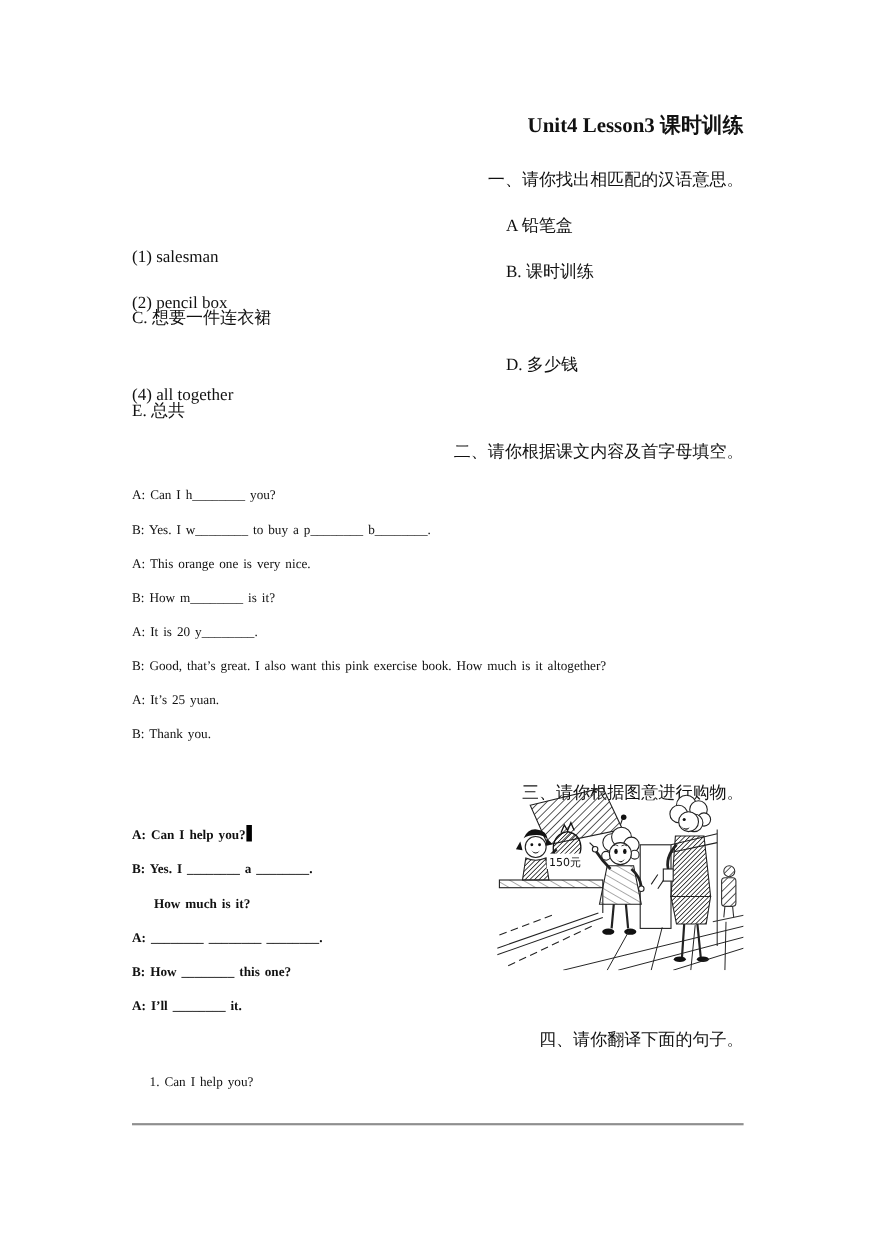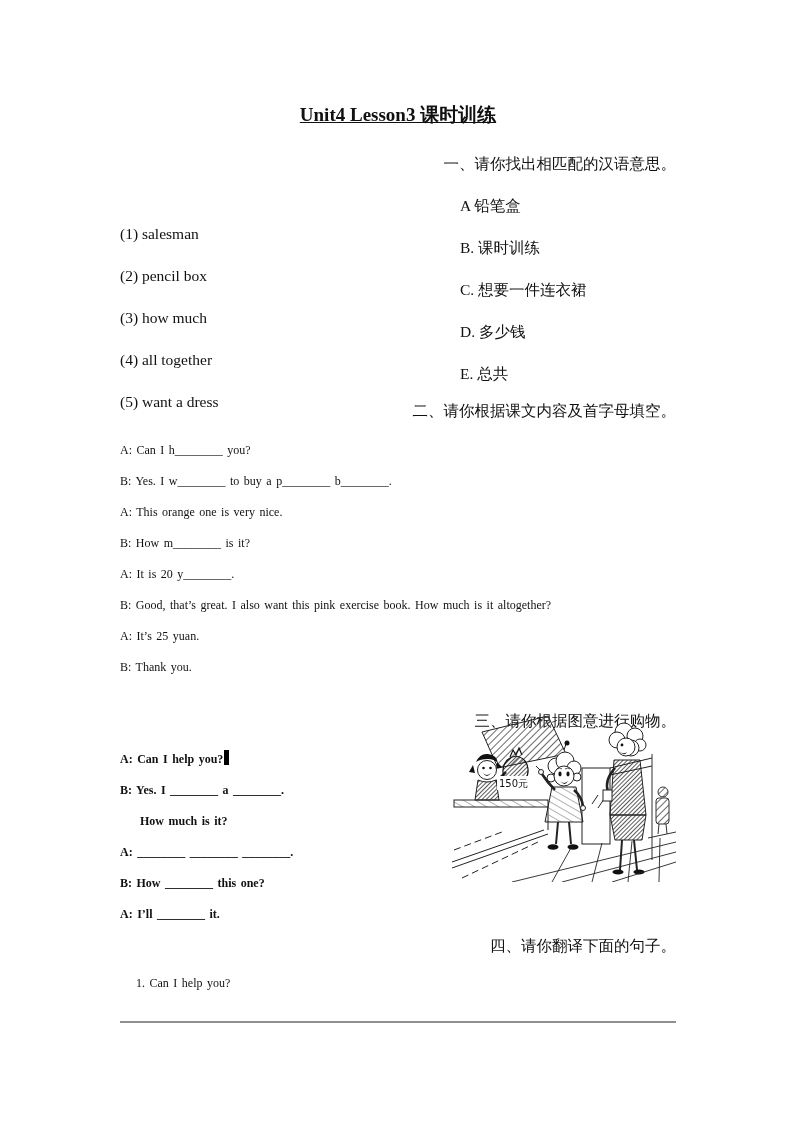--- a/index.html
+++ b/index.html
@@ -9,24 +9,23 @@
     background:#ffffff;
     font-family:"Liberation Serif","DejaVu Serif",serif;
     color:#111;
     overflow:hidden;
     box-sizing:border-box;
     padding:103px 117px 0 120px;
   }
   .title{
     font-size:19px;
     font-weight:bold;
-    text-align:center;
+    text-align:right;
     line-height:24px;
     margin:0;
-    text-decoration:underline;
   }
   .sec-heading{
     font-size:15.5px;
     line-height:21px;
     margin:0;
     text-align:right;
   }
   .s1-heading{margin-top:26px;}
   .match-grid{margin-top:21px;}
   .match-row{
@@ -83,29 +82,27 @@
   <div class="match-grid">
     <div class="match-row">
       <span class="match-left">(1) salesman</span>
       <span class="match-right">A  铅笔盒</span>
     </div>
     <div class="match-row">
       <span class="match-left">(2) pencil box</span>
       <span class="match-right">B.  课时训练</span>
     </div>
     <div class="match-row">
-      <span class="match-left">(3) how much</span>
       <span class="match-right">C.  想要一件连衣裙</span>
     </div>
     <div class="match-row">
       <span class="match-left">(4) all together</span>
       <span class="match-right">D.  多少钱</span>
     </div>
     <div class="match-row">
-      <span class="match-left">(5) want a dress</span>
       <span class="match-right">E.  总共</span>
     </div>
   </div>
 
   <div class="sec-heading s2-heading">二、请你根据课文内容及首字母填空。</div>
 
   <div class="dlg">
     <p class="dlg-line">A: Can I h________ you?</p>
     <p class="dlg-line">B: Yes. I w________ to buy a p________ b________.</p>
     <p class="dlg-line">A: This orange one is very nice.</p>

